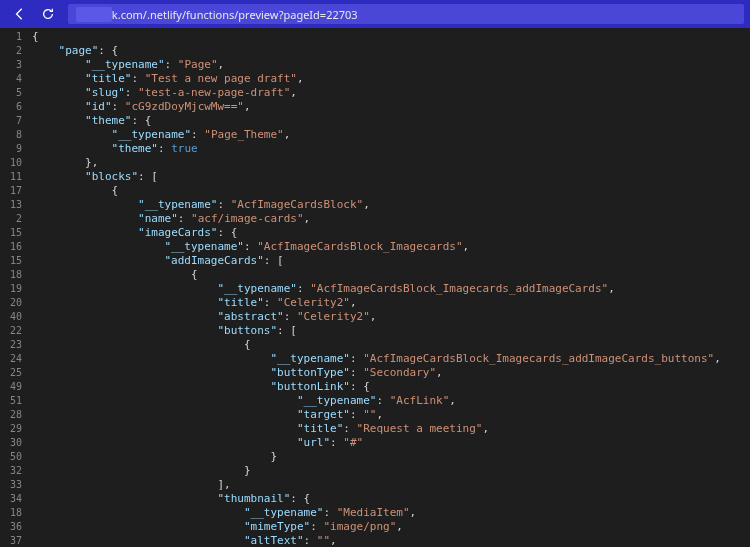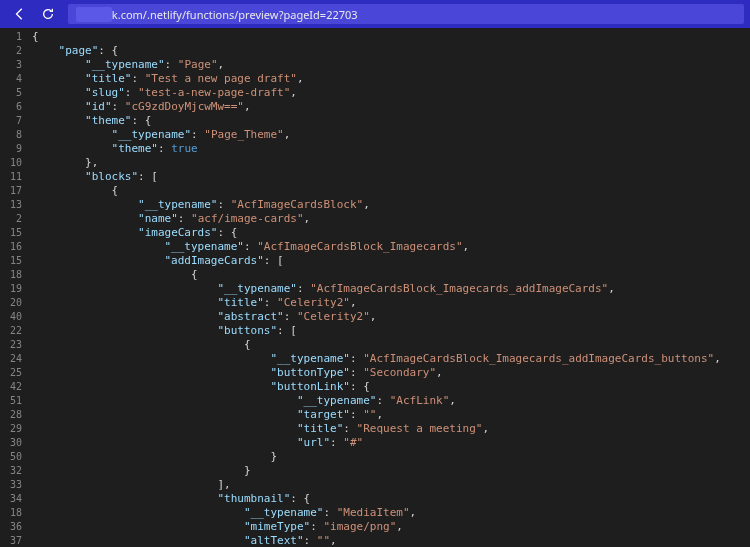--- a/index.html
+++ b/index.html
@@ -114,21 +114,21 @@
       <div class="line">16</div>
       <div class="line">15</div>
       <div class="line">18</div>
       <div class="line">19</div>
       <div class="line">20</div>
       <div class="line">40</div>
       <div class="line">22</div>
       <div class="line">23</div>
       <div class="line">24</div>
       <div class="line">25</div>
-      <div class="line">42</div>
+      <div class="line">49</div>
       <div class="line">51</div>
       <div class="line">28</div>
       <div class="line">29</div>
       <div class="line">30</div>
       <div class="line">50</div>
       <div class="line">32</div>
       <div class="line">33</div>
       <div class="line">34</div>
       <div class="line">18</div>
       <div class="line">36</div>

